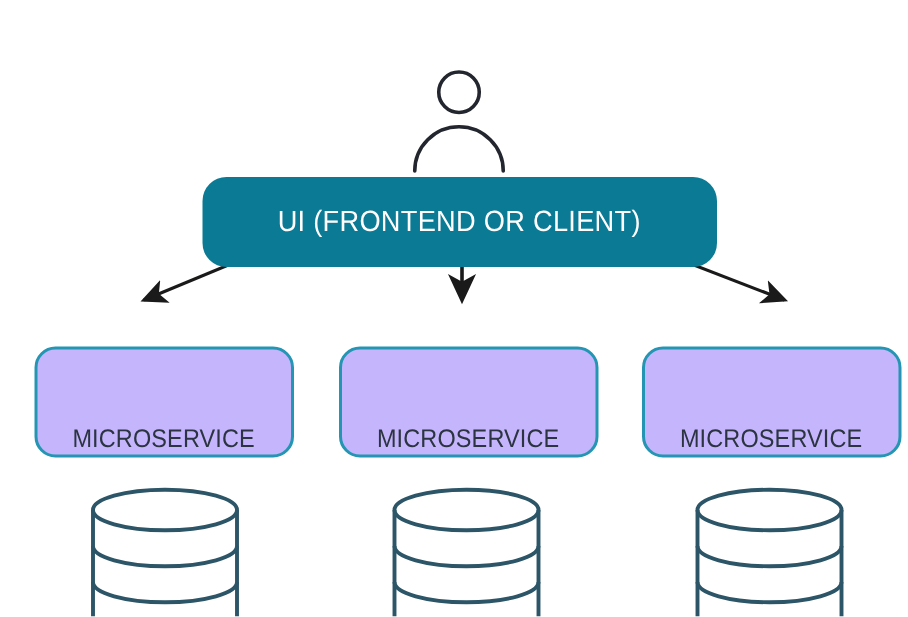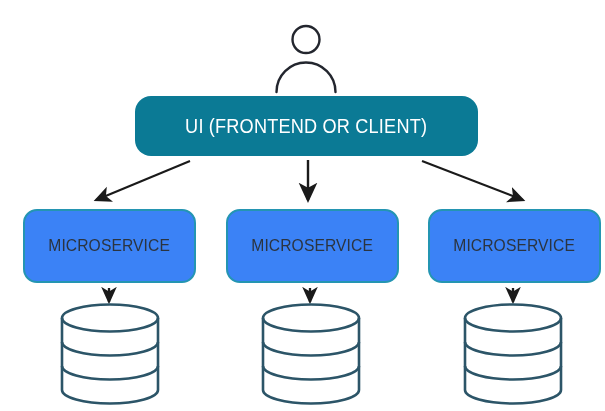--- a/index.html
+++ b/index.html
@@ -20,20 +20,21 @@
   #wires {
     position: absolute;
     left: 0;
     top: 0;
     width: 605px;
     height: 411px;
   }
   .node {
     position: absolute;
     box-sizing: border-box;
+    margin-top: 22px;
   }
   #user-actor {
     left: 273px;
     top: 22px;
     width: 66px;
     height: 72px;
   }
   #ui-box {
     left: 135px;
     top: 96px;
@@ -50,25 +51,25 @@
     font-size: 19.5px;
     letter-spacing: 0.2px;
     font-family: "Liberation Sans Narrow", "Liberation Sans", sans-serif;
     transform: scaleX(0.93);
     white-space: nowrap;
   }
   .service-box {
     top: 209px;
     width: 173px;
     height: 74px;
-    background: #3b82f6;
+    background: #c4b5fd;
     border: 2px solid #2495B2;
     border-radius: 14px;
     display: flex;
-    align-items: center;
+    align-items: flex-end;
     justify-content: center;
   }
   .service-label {
     color: #2B3440;
     font-size: 17px;
     letter-spacing: 0.1px;
     font-family: "Liberation Sans Narrow", "Liberation Sans", sans-serif;
     transform: scaleX(0.92);
     white-space: nowrap;
   }

